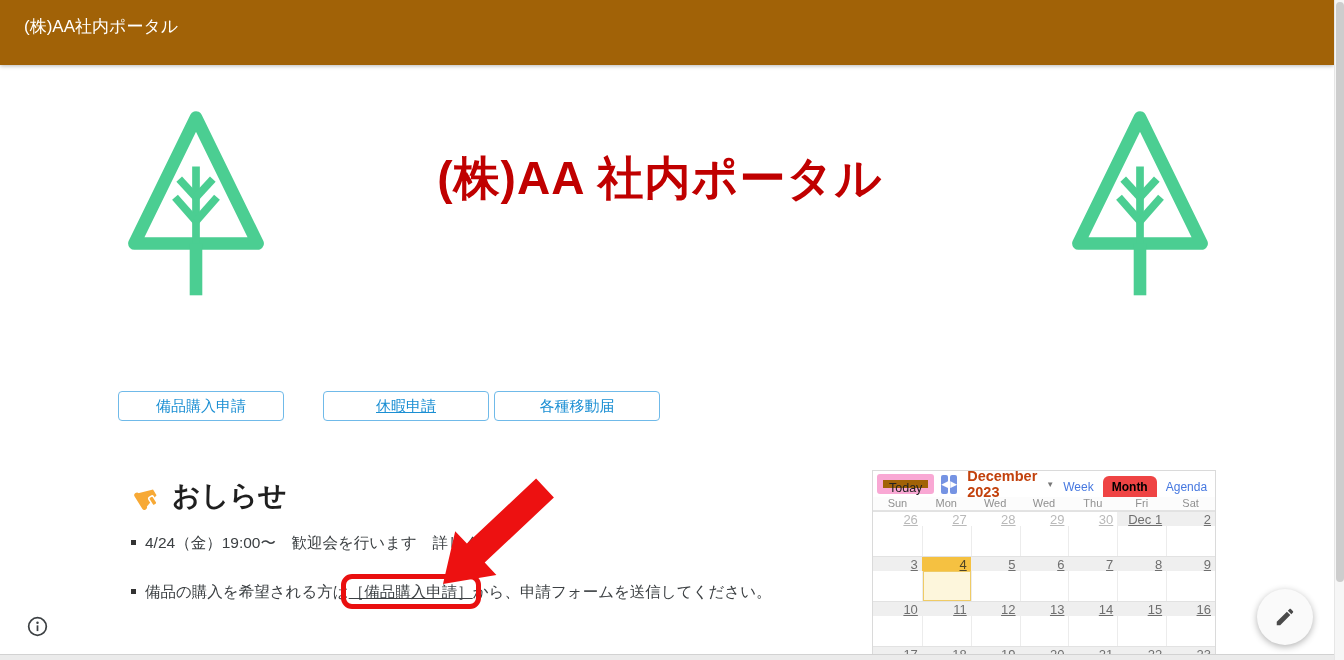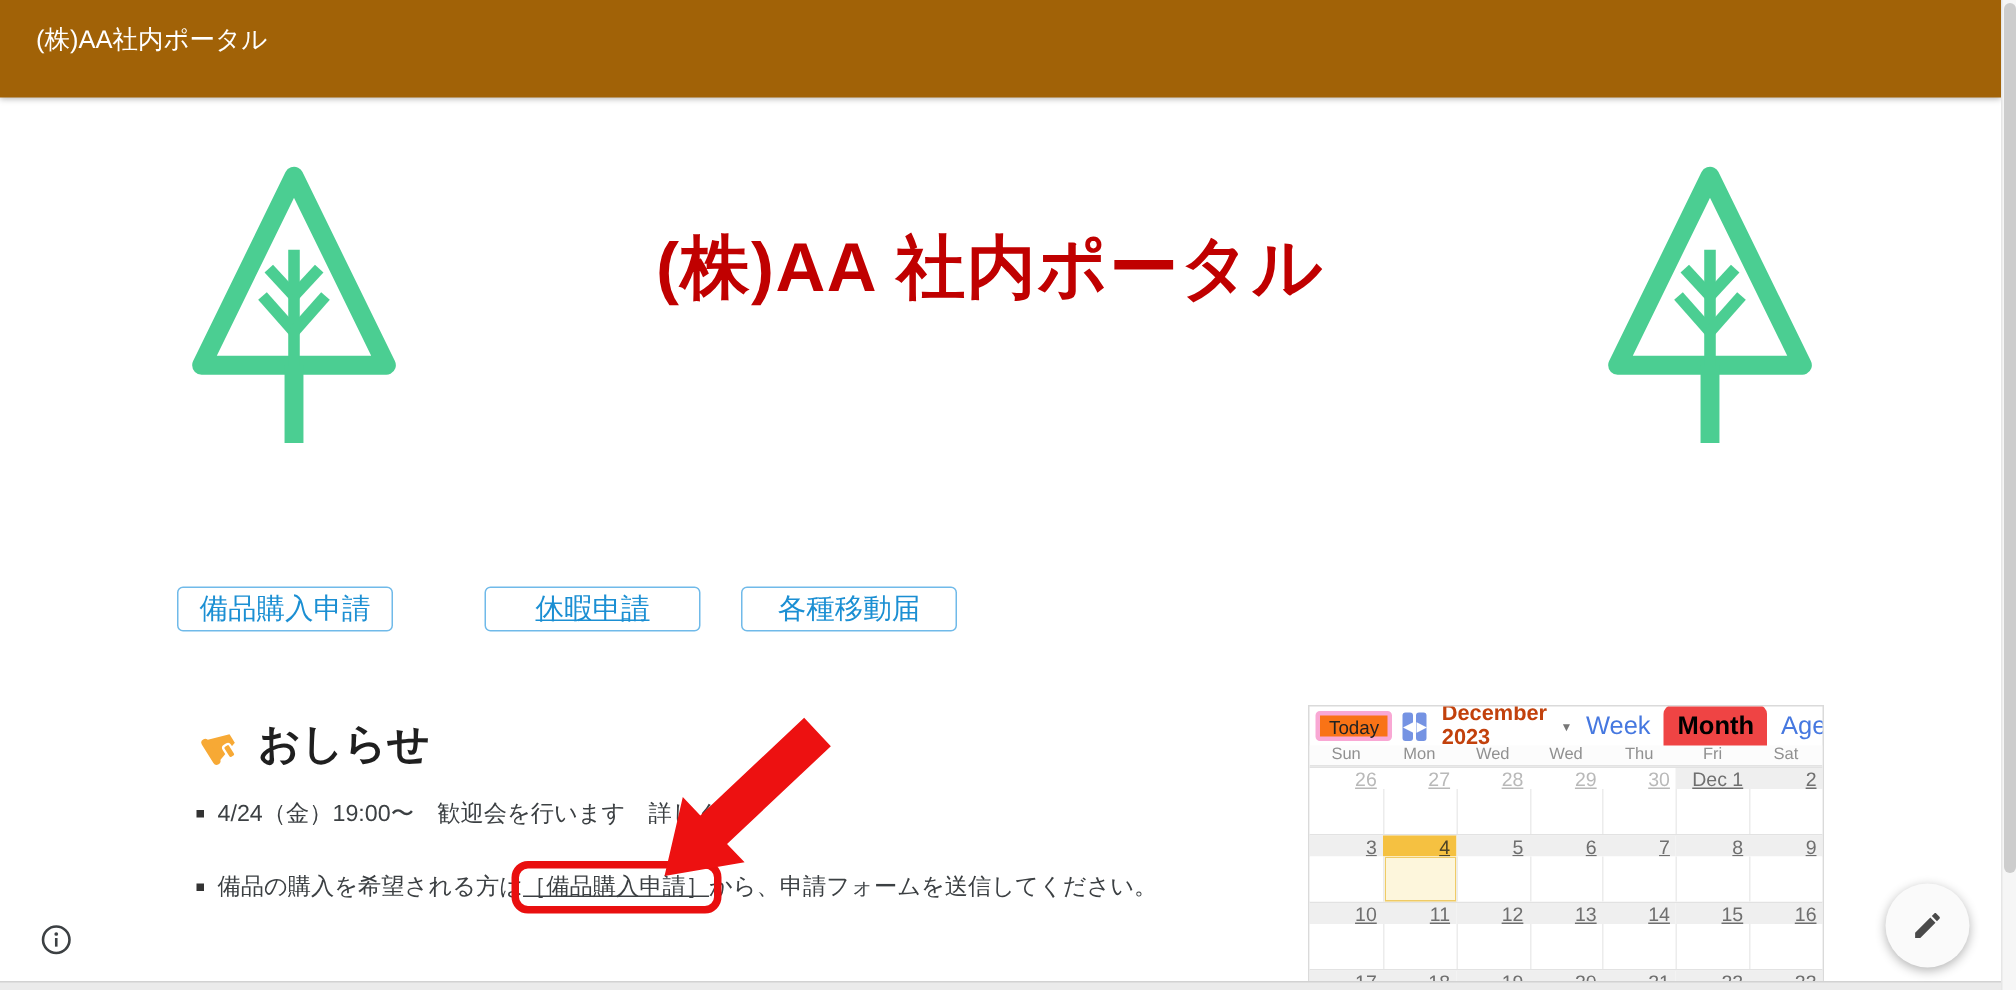--- a/index.html
+++ b/index.html
@@ -15,23 +15,23 @@
 
   
   .hero-title { position:absolute; left:300px; top:146px; width:720px; height:64px;
                 line-height:64px; text-align:center; color:#C00000;
                 font-size:46px; font-weight:bold; letter-spacing:1px; }
   .tree { position:absolute; width:140px; height:190px; }
   .tree.left  { left:126px;  top:110px; }
   .tree.right { left:1070px; top:110px; }
 
   
-  .qbtn { position:absolute; top:391px; width:144px; height:30px;
+  .qbtn { position:absolute; top:391px; width:166px; height:30px;
           background:#fff; border:1.6px solid #70BAE9; border-radius:4px;
-          color:#1B8FD3; font-size:19px; display:flex; align-items:center;
+          color:#1B8FD3; font-size:15px; display:flex; align-items:center;
           justify-content:center; cursor:pointer; }
   .qbtn.b1 { left:118px; } .qbtn.b2 { left:323px;text-decoration:underline; } .qbtn.b3 { left:494px; }
 
   
   .notice-head { position:absolute; left:132px; top:477px; display:flex;
                  align-items:flex-end; gap:9px; }
   .notice-head .txt { font-size:28px; font-weight:bold; color:#1f1f1f; }
   .notice-list { position:absolute; left:131px; top:532px; width:780px; list-style:none; }
   .notice-list li { position:relative; padding-left:14px; font-size:15.5px;
                     color:#3c4043; line-height:22px; margin-bottom:27px; }
@@ -43,30 +43,30 @@
                     border-radius:11px; pointer-events:none; }
 
   
   .red-arrow { position:absolute; left:420px; top:470px; z-index:6; }
 
   
   .calendar { position:absolute; left:872px; top:470px; width:344px; height:184px;
               background:#fff; border:1px solid #DADADA; border-bottom:none;
               overflow:hidden; z-index:4; }
   .cal-header { height:26px; display:flex; align-items:center; padding-left:4px; }
-  .cal-today-btn { border:3px solid #f9a8d4; border-radius:3px; background:#f97316;
+  .cal-today-btn { border:6px solid #f9a8d4; border-radius:3px; background:#a16207;
               font-size:12.5px; color:#222; padding:1px 6px; height:20px; cursor:pointer; }
   .cal-nav { width:30px; height:19px; background:#7593E3; border-radius:2px;
               color:#fff; font-size:9px; display:flex; align-items:center;
               justify-content:center; cursor:pointer; }
   .cal-nav.prev { margin-left:7px; } .cal-nav.next { margin-left:2px; }
   .cal-month { font-size:14.5px; font-weight:bold; color:#c2410c; margin-left:10px; }
   .cal-caret { font-size:8px; color:#777; margin-left:9px; cursor:pointer; }
   .cal-tabs { margin-left:auto; display:flex; align-items:flex-end; height:26px; }
-  .cal-tab { font-size:17px; color:#4678E0; padding:4px 9px 3px; cursor:pointer; white-space:nowrap;text-align:right; }
+  .cal-tab { font-size:12px; color:#4678E0; padding:4px 9px 3px; cursor:pointer; white-space:nowrap;text-align:right; }
   .cal-tab.active { background:#ef4444; border-radius:6px 6px 0 0; color:#000; font-weight:bold; }
   .cal-days { display:grid; grid-template-columns:repeat(7,1fr); height:14px;
               background:#fcfcfc; border-bottom:1px solid #e3e3e3; }
   .cal-day { font-size:11px; color:#909090; text-align:center; line-height:13px; }
   .cal-strip { display:grid; grid-template-columns:repeat(7,1fr); height:15px;
               border-top:1px solid #e2e2e2; }
   .cal-num { background:#efefef; font-size:13px; color:#6f6f6f; text-align:right;
               padding-right:4px; line-height:15px; cursor:pointer; white-space:nowrap; overflow:hidden;text-decoration:underline; }
   .cal-num.out { background:#fff; color:#b9b9b9; }
   .cal-num.today { background:#F5C141; color:#4e4427; }

